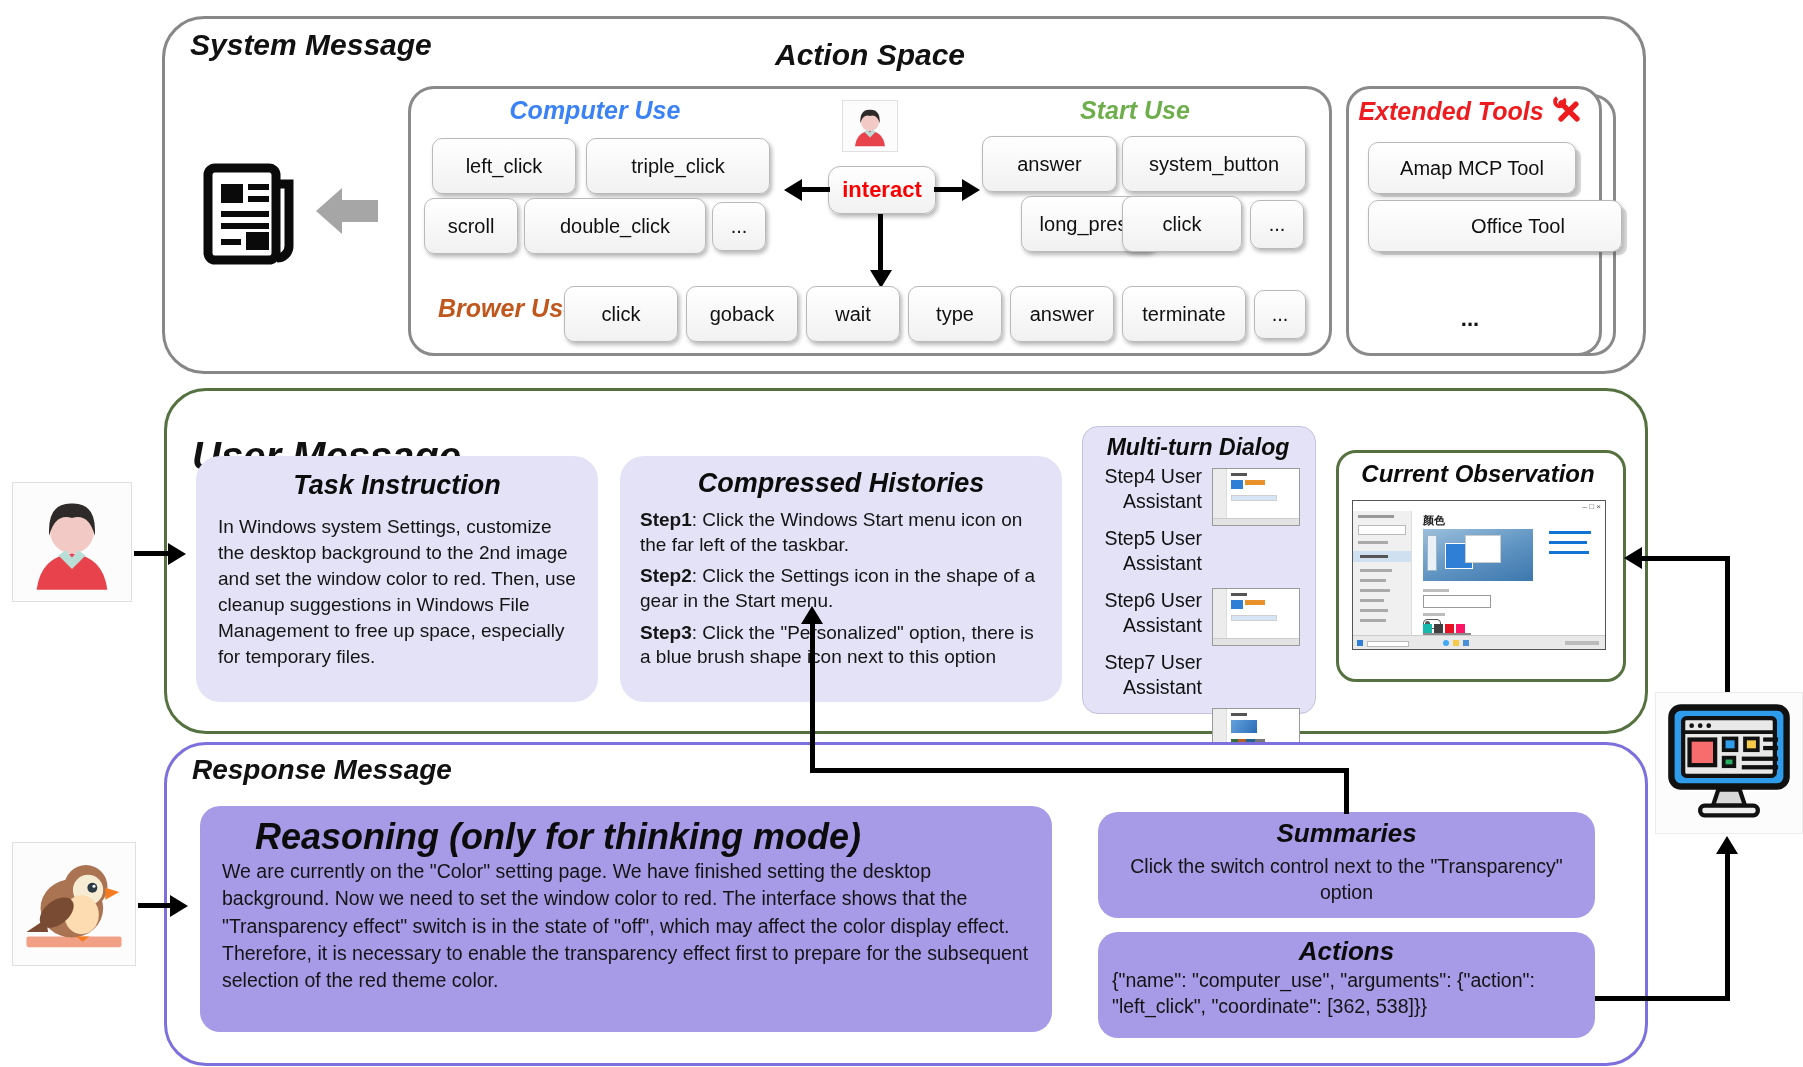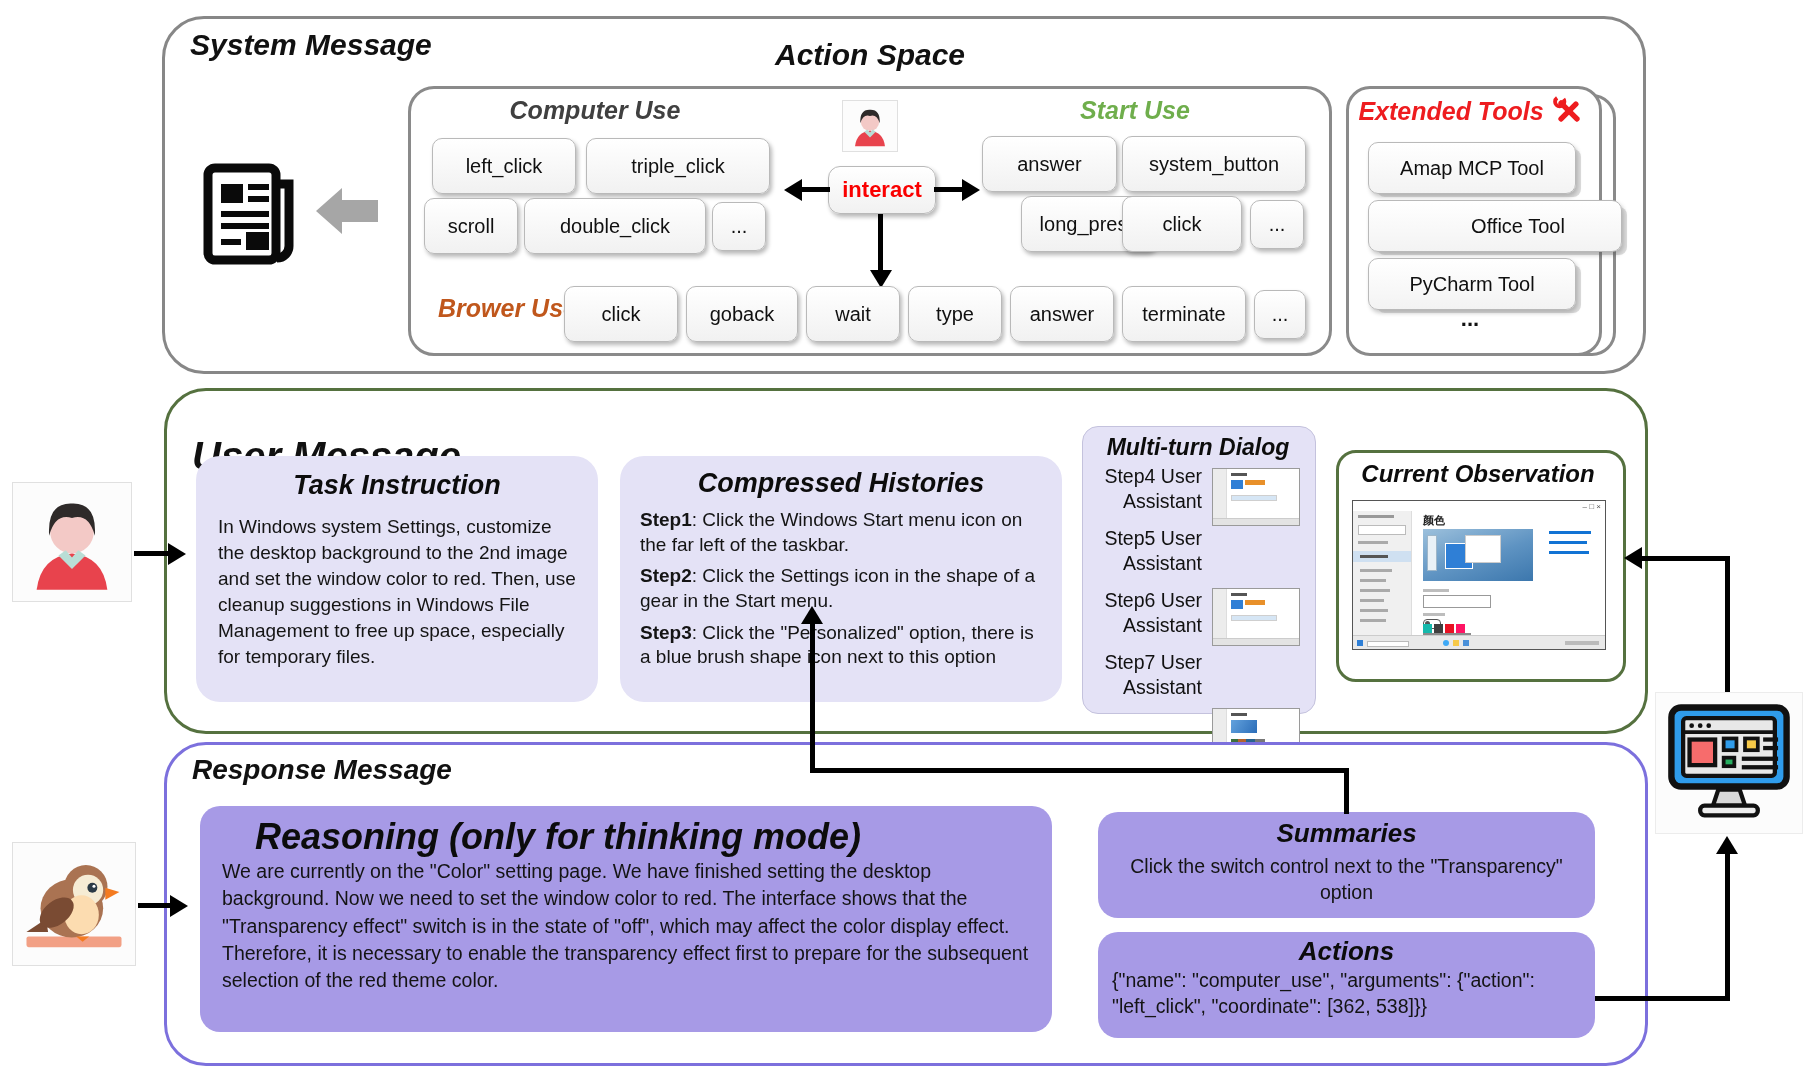--- a/index.html
+++ b/index.html
@@ -65,21 +65,21 @@
   </div>
 
   <div class="abs" style="left:316px;top:186px;width:62px;height:50px;">
     <svg width="62" height="50" viewBox="0 0 62 50">
       <path d="M0 25 L26 2 L26 14 L62 14 L62 36 L26 36 L26 48 Z" fill="#a6a6a6"></path>
     </svg>
   </div>
 
   <div class="abs innerframe" style="left:408px;top:86px;width:918px;height:264px;"></div>
 
-  <div class="abs ital" style="left:495px;top:96px;width:200px;text-align:center;font-size:25px;color:#404040;">Computer Use</div>
+  <div class="abs ital" style="left:495px;top:96px;width:200px;text-align:center;font-size:25px;color:#3b82f6;">Computer Use</div>
   <div class="abs ital" style="left:1035px;top:96px;width:200px;text-align:center;font-size:25px;color:#6fae4c;">Start Use</div>
 
   <div class="abs btn" style="left:432px;top:138px;width:142px;height:54px;">left_click</div>
   <div class="abs btn" style="left:586px;top:138px;width:182px;height:54px;">triple_click</div>
   <div class="abs btn" style="left:424px;top:198px;width:92px;height:54px;">scroll</div>
   <div class="abs btn" style="left:524px;top:198px;width:180px;height:54px;">double_click</div>
   <div class="abs btn" style="left:712px;top:202px;width:52px;height:47px;">...</div>
 
   <div class="abs avatarbox" style="left:842px;top:100px;width:54px;height:50px;">
     <svg width="46" height="44" viewBox="0 0 100 100">
@@ -121,21 +121,20 @@
     <span style="display:inline-block;width:34px;height:34px;">
       <svg width="34" height="34" viewBox="0 0 44 44">
         <rect x="18.5" y="6" width="7" height="34" rx="3" fill="#ee1c1f" transform="rotate(45 22 22)"></rect>
         <rect x="18.5" y="4" width="7" height="36" rx="3" fill="#ee1c1f" transform="rotate(-45 22 22)"></rect>
         <circle cx="10" cy="10" r="6" fill="none" stroke="#ee1c1f" stroke-width="5" stroke-dasharray="24 9"></circle>
       </svg>
     </span>
   </div>
   <div class="abs toolbtn" style="left:1368px;top:142px;width:206px;height:50px;">Amap MCP Tool</div>
   <div class="abs toolbtn" style="left:1368px;top:200px;width:206px;height:50px;padding-left:46px;">Office Tool</div>
-  <div class="abs toolbtn" style="left:1368px;top:258px;width:206px;height:50px;">PyCharm Tool</div>
   <div class="abs" style="left:1420px;top:306px;width:100px;text-align:center;font-size:22px;font-weight:bold;">...</div>
 
   <div class="abs greenframe" style="left:164px;top:388px;width:1478px;height:340px;"></div>
   <div class="abs ital" style="left:192px;top:400px;font-size:40px;margin-top:34px;">User Message</div>
 
   <div class="abs avatarbox" style="left:12px;top:482px;width:118px;height:118px;">
     <svg width="104" height="104" viewBox="0 0 100 100">
       <circle cx="50" cy="40" r="21" fill="#f3c9c6"></circle>
       <path d="M28 44 Q26 12 50 13 Q74 12 72 44 Q66 22 50 27 Q34 22 28 44" fill="#2e2a29"></path>
       <path d="M16 96 Q20 64 50 61 Q80 64 84 96 Z" fill="#e8434d"></path>

